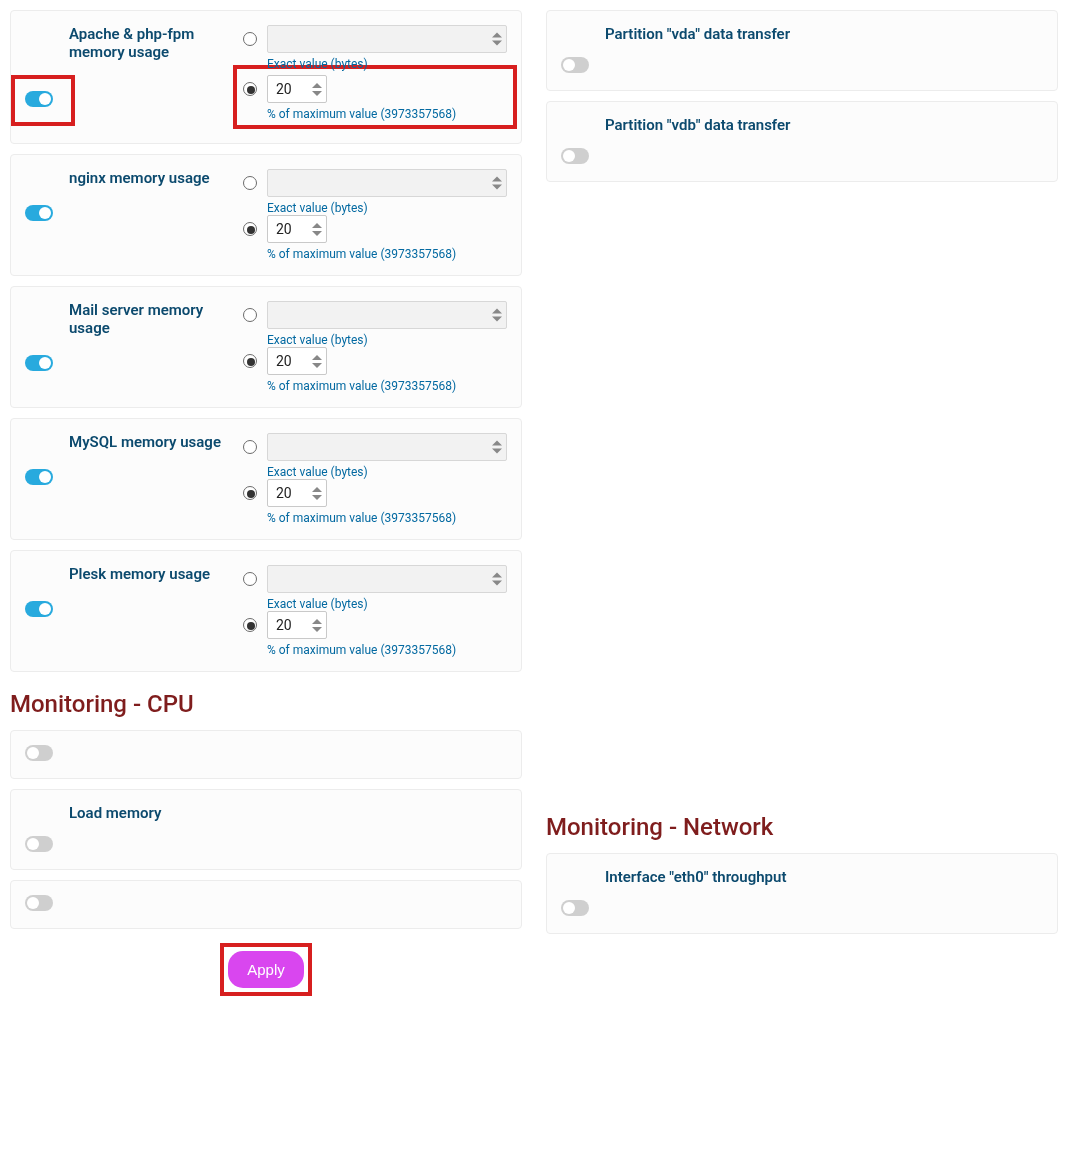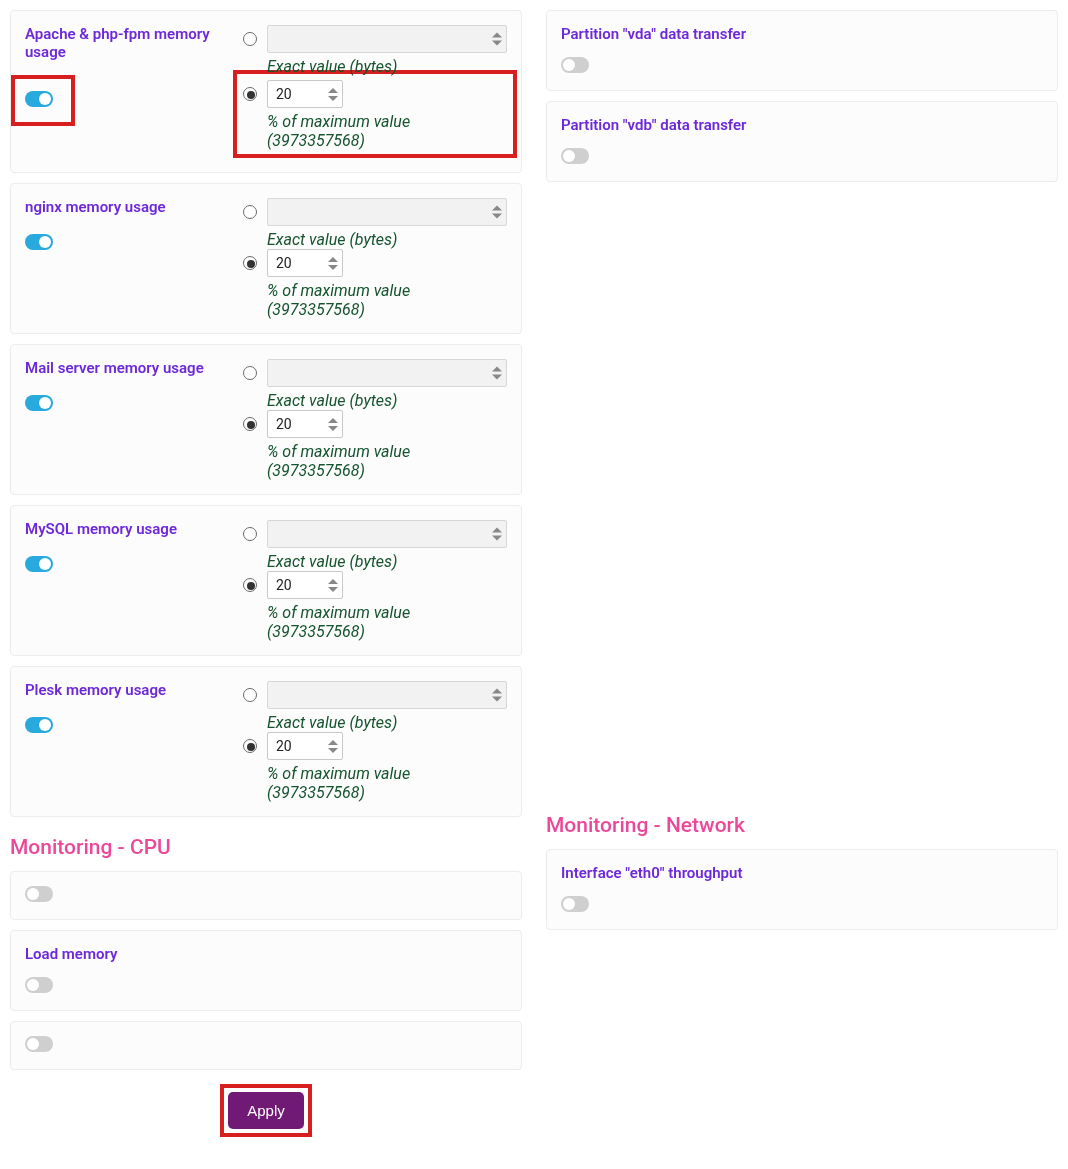--- a/index.html
+++ b/index.html
@@ -10,45 +10,46 @@
     background: #ffffff;
     color: #222;
     font-size: 14px;
   }
   .cols {
     display: flex;
     gap: 24px;
   }
   .col { flex: 1; min-width: 0; }
   .section-title {
-    font-size: 21px;
+    font-size: 24px;
     font-weight: 500;
-    color: #ec4899;
+    color: #7f1d1d;
     margin: 18px 0 12px 0;
   }
   .card {
     background: #fcfcfc;
     border: 1px solid #ececec;
     border-radius: 4px;
     padding: 14px 14px 14px 14px;
     margin-bottom: 10px;
   }
   .card-body {
     display: flex;
     gap: 18px;
   }
   .card-left {
     width: 200px;
     flex-shrink: 0;
   }
   .card-label {
     font-size: 15px;
     font-weight: 600;
-    color: #6d28d9;
+    color: #0c4a6e;
     margin-bottom: 18px;
+    margin-left: 44px;
   }
   .card-right {
     flex: 1;
   }
   
   .toggle {
     width: 28px;
     height: 16px;
     border-radius: 10px;
     position: relative;
@@ -74,24 +75,23 @@
     margin-left: -14px;
     margin-top: -4px;
   }
   .option-row {
     display: flex;
     align-items: center;
     gap: 10px;
     margin-bottom: 2px;
   }
   .option-caption {
-    font-size: 16px;
-    color: #14532d;
+    font-size: 12px;
+    color: #0369a1;
     margin: 4px 0 14px 24px;
-    font-style: italic;
   }
   .option-caption:last-child { margin-bottom: 0; }
   .radio {
     width: 14px; height: 14px;
     border: 1.5px solid #6b6b6b;
     border-radius: 50%;
     display: inline-block;
     position: relative;
     flex-shrink: 0;
     background: #fff;
@@ -115,21 +115,21 @@
   }
   .combo .stepper {
     position: absolute;
     right: 4px; top: 50%;
     transform: translateY(-50%);
     display: flex;
     flex-direction: column;
     gap: 1px;
   }
   .spin {
-    width: 76px;
+    width: 60px;
     height: 28px;
     border: 1px solid #c9c9c9;
     border-radius: 2px;
     background: #fff;
     display: flex;
     align-items: center;
     padding: 0 4px 0 8px;
     position: relative;
   }
   .spin-value { font-size: 14px; color: #222; flex: 1; }
@@ -166,27 +166,27 @@
   .apply-wrap {
     text-align: center;
     margin-top: 14px;
   }
   .apply-frame {
     display: inline-block;
     border: 4px solid #d71f1f;
     padding: 4px;
   }
   .apply-btn {
-    background: #701a75;
+    background: #d946ef;
     color: #fff;
     font-size: 15px;
     font-weight: 500;
     border: none;
     padding: 10px 19px;
-    border-radius: 5px;
+    border-radius: 15px;
     cursor: pointer;
   }
 </style>
 </head>
 <body>
 
 <div class="cols">
   <div class="col" id="left-col">
       <div class="card">
         <div class="card-body">

